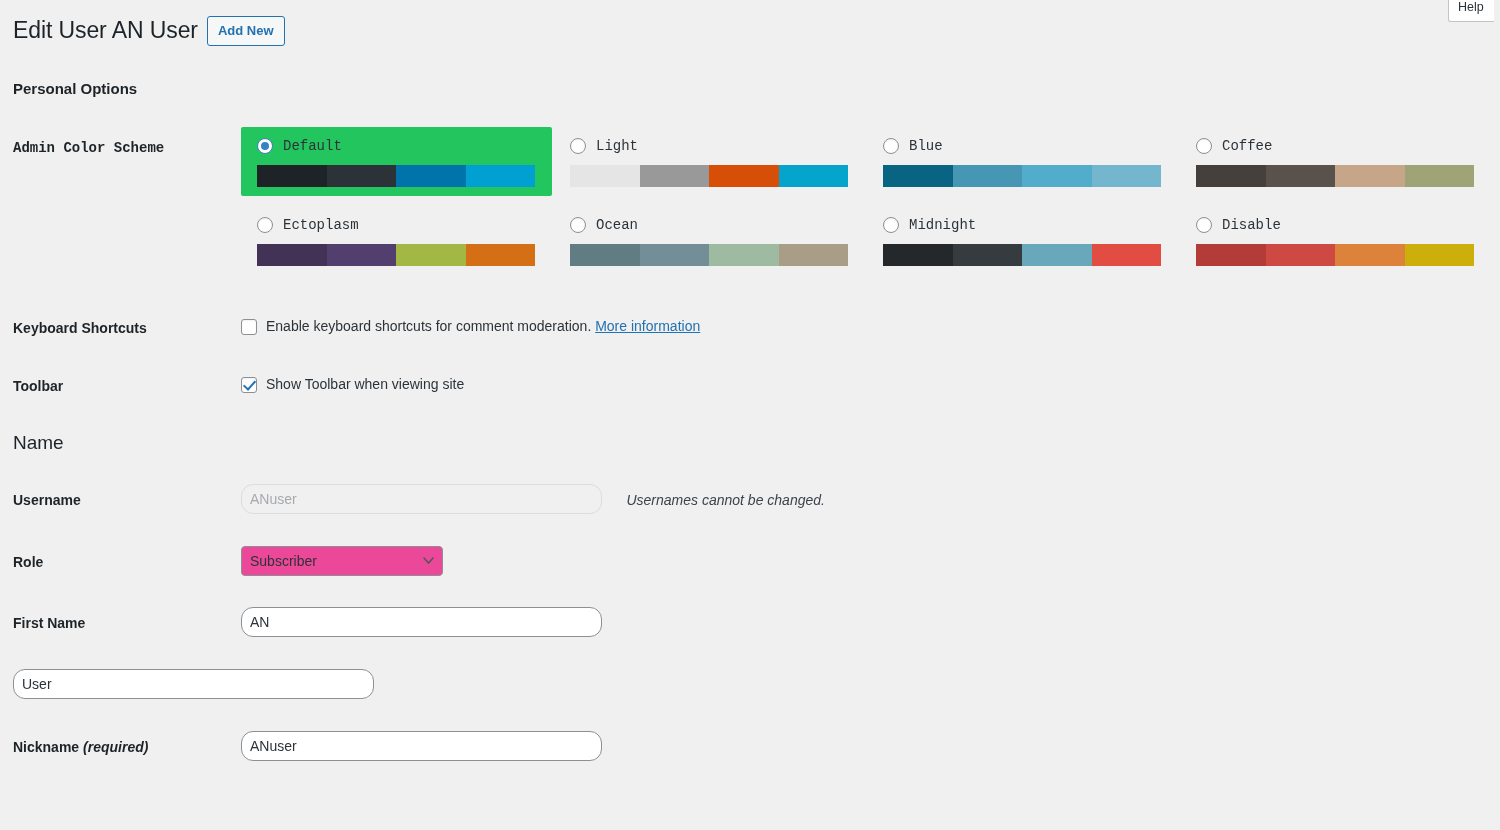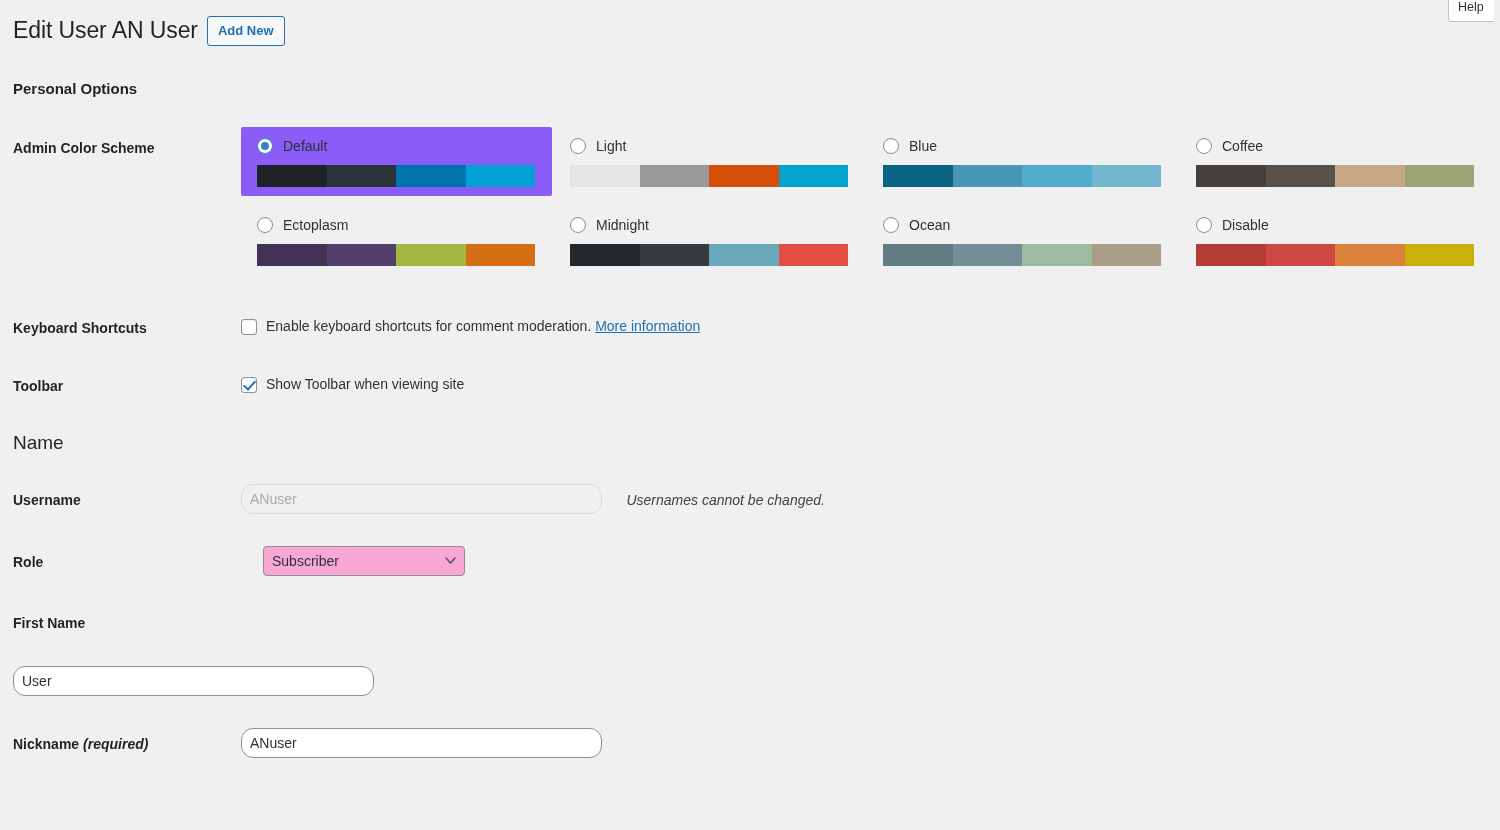--- a/index.html
+++ b/index.html
@@ -159,21 +159,21 @@
   .scheme-grid {
     display: grid;
     grid-template-columns: repeat(4, 313px);
     row-gap: 10px;
   }
   .scheme-item {
     width: 311px;
     padding: 10px 8px 9px 16px;
     border-radius: 2px;
   }
-  .scheme-item.selected { background: #8b5cf6; }
+  .scheme-item.selected { background: #22c55e; }
   .scheme-head {
     display: flex;
     align-items: center;
     gap: 10px;
     font-size: 14px;
     color: #2c3338;
     line-height: 1.3;
     margin-bottom: 10px;
   }
   .radio {
@@ -243,21 +243,21 @@
     width: 202px;
     height: 30px;
   }
   .sel {
     appearance: none;
     -webkit-appearance: none;
     width: 202px;
     height: 30px;
     border: 1px solid #8c8f94;
     border-radius: 4px;
-    background: #f9a8d4;
+    background: #ec4899;
     font-size: 14px;
     color: #2c3338;
     padding: 0 26px 0 8px;
     font-family: "Liberation Sans", sans-serif;
     outline: none;
     cursor: pointer;
   }
   .sel-arrow {
     position: absolute;
     right: 9px;
@@ -279,21 +279,21 @@
   <div class="title-row">
     <h1 class="page-title">Edit User AN User</h1>
     <a class="add-new-btn">Add New</a>
   </div>
 
   <h2 class="section-heading">Personal Options</h2>
 
   <div class="form-table">
 
 
-    <div class="form-row" style="margin-top:28px;">
+    <div class="form-row" style="margin-top:28px;font-family:Liberation Mono, monospace;">
       <div class="row-label" style="padding-top:12px;">Admin Color Scheme</div>
       <div class="row-field">
         <div class="scheme-grid" id="scheme-grid">
             <div class="scheme-item selected">
               <div class="scheme-head">
                 <span class="radio on"></span>
                 <span>Default</span>
               </div>
               <div class="swatch">
                 <span style="background: rgb(29, 35, 39);"></span>
@@ -346,44 +346,44 @@
               <div class="swatch">
                 <span style="background: rgb(65, 50, 86);"></span>
                 <span style="background: rgb(82, 63, 109);"></span>
                 <span style="background: rgb(163, 183, 69);"></span>
                 <span style="background: rgb(212, 111, 21);"></span>
               </div>
             </div>
             <div class="scheme-item">
               <div class="scheme-head">
                 <span class="radio"></span>
+                <span>Ocean</span>
+              </div>
+              <div class="swatch">
+                <span style="background: rgb(98, 124, 131);"></span>
+                <span style="background: rgb(115, 142, 150);"></span>
+                <span style="background: rgb(158, 186, 160);"></span>
+                <span style="background: rgb(170, 157, 136);"></span>
+              </div>
+            </div>
+            <div class="scheme-item">
+              <div class="scheme-head">
+                <span class="radio"></span>
                 <span>Midnight</span>
               </div>
               <div class="swatch">
                 <span style="background: rgb(37, 40, 43);"></span>
                 <span style="background: rgb(54, 59, 63);"></span>
                 <span style="background: rgb(105, 168, 187);"></span>
                 <span style="background: rgb(225, 77, 67);"></span>
               </div>
             </div>
             <div class="scheme-item">
               <div class="scheme-head">
                 <span class="radio"></span>
-                <span>Ocean</span>
-              </div>
-              <div class="swatch">
-                <span style="background: rgb(98, 124, 131);"></span>
-                <span style="background: rgb(115, 142, 150);"></span>
-                <span style="background: rgb(158, 186, 160);"></span>
-                <span style="background: rgb(170, 157, 136);"></span>
-              </div>
-            </div>
-            <div class="scheme-item">
-              <div class="scheme-head">
-                <span class="radio"></span>
                 <span>Disable</span>
               </div>
               <div class="swatch">
                 <span style="background: rgb(180, 60, 56);"></span>
                 <span style="background: rgb(207, 73, 68);"></span>
                 <span style="background: rgb(221, 130, 59);"></span>
                 <span style="background: rgb(204, 175, 11);"></span>
               </div>
             </div>
           </div>
@@ -416,34 +416,37 @@
   <div class="form-table">
 
     <div class="form-row" style="margin-top:28px;">
       <div class="row-label" style="padding-top:7px;">Username</div>
       <div class="row-field">
         <input class="txt disabled" type="text" disabled="" placeholder="ANuser" style="">
         <span class="hint">Usernames cannot be changed.</span>
       </div>
     </div>
 
-    <div class="form-row" style="margin-top:32px;gap:22px;">
+    <div class="form-row" style="margin-top:32px;">
       <div class="row-label" style="padding-top:7px;">Role</div>
       <div class="row-field">
         <span class="sel-wrap">
           <select class="sel" id="role-select"><option value="Subscriber">Subscriber</option></select>
           <svg class="sel-arrow" viewBox="0 0 11 7">
             <path d="M1 1 L5.5 6 L10 1" fill="none" stroke="#50575e" stroke-width="1.6" stroke-linecap="round"></path>
           </svg>
         </span>
       </div>
     </div>
 
     <div class="form-row" style="margin-top:31px;">
       <div class="row-label" style="padding-top:7px;">First Name</div>
+      <div class="row-field">
+        <input class="txt" type="text" id="first-name-input" value="AN" style="">
+      </div>
     </div>
 
     <div class="form-row" style="margin-top:32px;">
       <div class="row-field">
         <input class="txt" type="text" id="last-name-input" value="User" style="">
       </div>
     </div>
 
     <div class="form-row" style="margin-top:32px;">
       <div class="row-label" style="padding-top:7px;">

